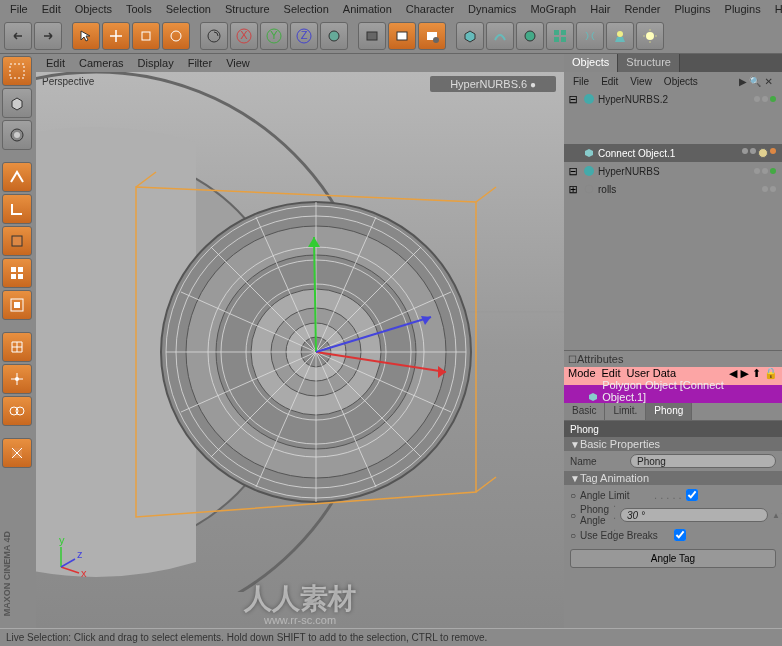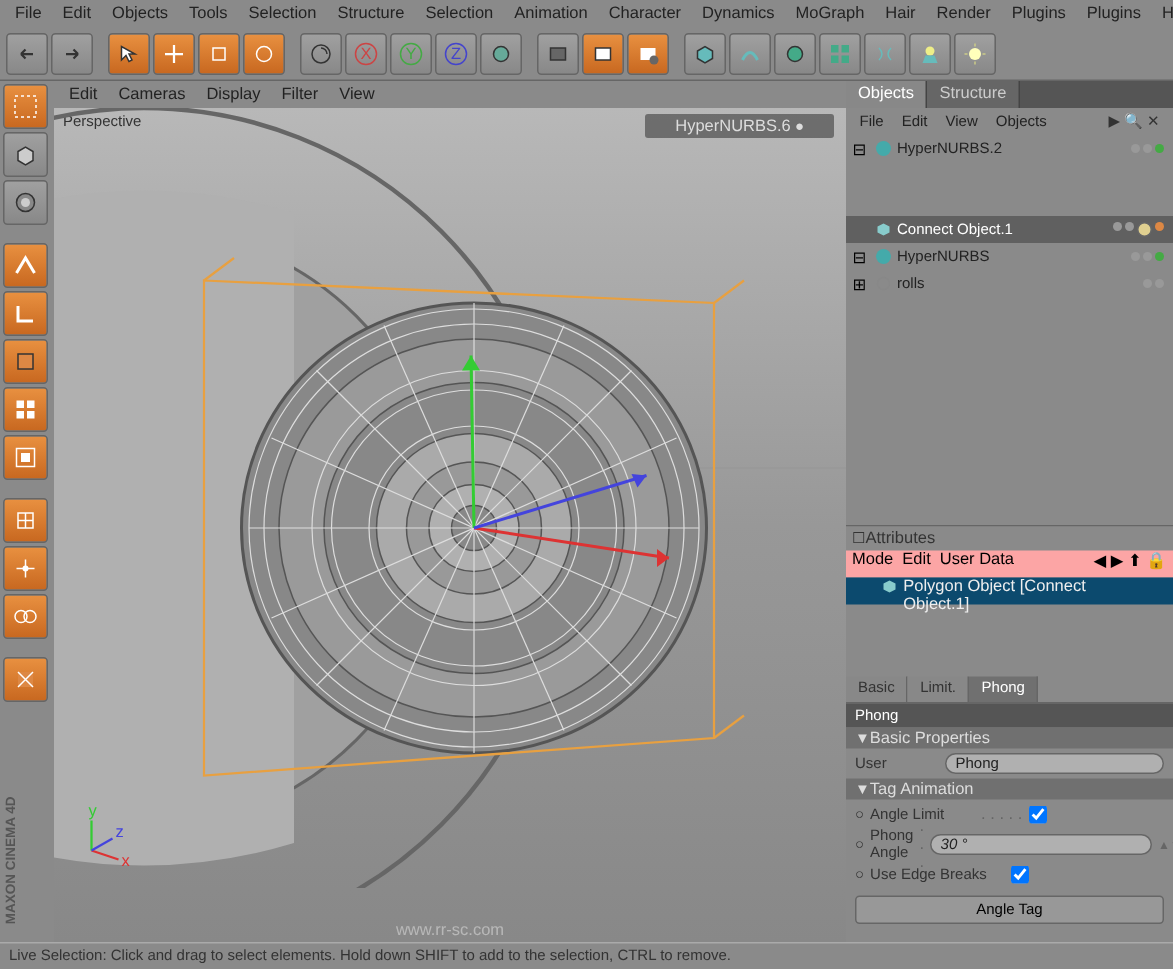--- a/index.html
+++ b/index.html
@@ -33,22 +33,22 @@
 .tree-label { flex: 1; color: #222; font-size: 10px; }
 .tree-row.selected .tree-label { color: #fff; }
 .tree-dots { display: flex; gap: 2px; margin-left: auto; padding-right: 4px; }
 .dot { width: 6px; height: 6px; border-radius: 50%; }
 .dot.green { background: #4a4; }
 .dot.gray { background: #999; }
 .dot.check { width: 10px; height: 10px; background: #e0d090; border: 1px solid #666; }
 .attr-panel { flex: 1; background: #8a8a8a; border-top: 1px solid #666; display: flex; flex-direction: column; }
 .attr-header { height: 16px; background: #8a8a8a; display: flex; align-items: center; padding: 0 4px; color: #333; font-size: 10px; }
 .attr-submenu { height: 18px; background: #fca5a5; display: flex; padding: 0 4px; gap: 6px; font-size: 10px; }
-.attr-title { height: 18px; background: #0c4a6e; display: flex; align-items: flex-start; padding: 0 23px; color: #eee; font-size: 10px; }
-.attr-tabs { height: 18px; display: flex; background: #8a8a8a; border-bottom: 1px solid #666; margin-top: 48px; }
+.attr-title { height: 18px; background: #a21caf; display: flex; align-items: flex-end; padding: 0 23px; color: #eee; font-size: 10px; }
+.attr-tabs { height: 18px; display: flex; background: #8a8a8a; border-bottom: 1px solid #666; }
 .attr-tab { padding: 2px 8px; background: #888; color: #333; border-right: 1px solid #666; cursor: pointer; font-size: 10px; }
 .attr-tab.active { background: #707070; color: #fff; }
 .attr-section-hdr { height: 16px; background: #555; color: #fff; padding: 0 6px; display: flex; align-items: center; font-size: 10px; }
 .attr-subsection { height: 14px; background: #707070; color: #ddd; padding: 0 6px; display: flex; align-items: center; font-size: 10px; }
 .attr-row { height: 20px; display: flex; align-items: center; padding: 0 6px; gap: 4px; }
 .attr-label { color: #333; font-size: 10px; width: 70px; }
 .attr-input { flex: 1; height: 14px; background: #b0b0b0; border: 1px solid #666; border-radius: 7px; padding: 0 6px; font-size: 10px; color: #222; }
 .attr-check { width: 12px; height: 12px; background: #ccc; border: 1px solid #666; }
 .attr-btn { padding: 3px 10px; background: #989898; border: 1px solid #666; border-radius: 3px; font-size: 10px; cursor: pointer; margin: 4px 6px; }
 .statusbar { height: 18px; background: #8a8a8a; border-top: 1px solid #aaa; display: flex; align-items: center; padding: 0 6px; color: #333; font-size: 10px; }
@@ -343,20 +343,21 @@
 
         <g transform="translate(25,495)">
           <line x1="0" y1="0" x2="18" y2="6" stroke="#d33" stroke-width="1.5"></line>
           <line x1="0" y1="0" x2="0" y2="-20" stroke="#3c3" stroke-width="1.5"></line>
           <line x1="0" y1="0" x2="14" y2="-8" stroke="#44d" stroke-width="1.5"></line>
           <text x="20" y="10" fill="#d33" font-size="8">x</text>
           <text x="-2" y="-23" fill="#3c3" font-size="8">y</text>
           <text x="16" y="-9" fill="#44d" font-size="8">z</text>
         </g>
       </svg>
+      <div class="watermark">人人素材</div>
       <div class="watermark-sub">www.rr-sc.com</div>
     </div>
   </div>
 
   <div class="right-panel">
     <div class="panel-tabs">
       <div class="panel-tab active">Objects</div>
       <div class="panel-tab">Structure</div>
     </div>
     <div class="panel-submenu">
@@ -439,21 +440,21 @@
         <span>Polygon Object [Connect Object.1]</span>
       </div>
       <div class="attr-tabs">
         <div class="attr-tab">Basic</div>
         <div class="attr-tab">Limit.</div>
         <div class="attr-tab active">Phong</div>
       </div>
       <div class="attr-section-hdr">Phong</div>
       <div class="attr-subsection">▼ <span>Basic Properties</span></div>
       <div class="attr-row">
-        <span class="attr-label">User</span>
+        <span class="attr-label">Name</span>
         <input class="attr-input" value="Phong" style="">
       </div>
       <div class="attr-subsection">▼ <span>Tag Animation</span></div>
       <div class="attr-row">
         <span style="color:#333;font-size:10px">○ </span>
           <span class="attr-label">Angle Limit</span>
         <span style="color:#666">. . . . .</span>
         <input type="checkbox" class="attr-check" checked="" style="">
       </div>
       <div class="attr-row">

